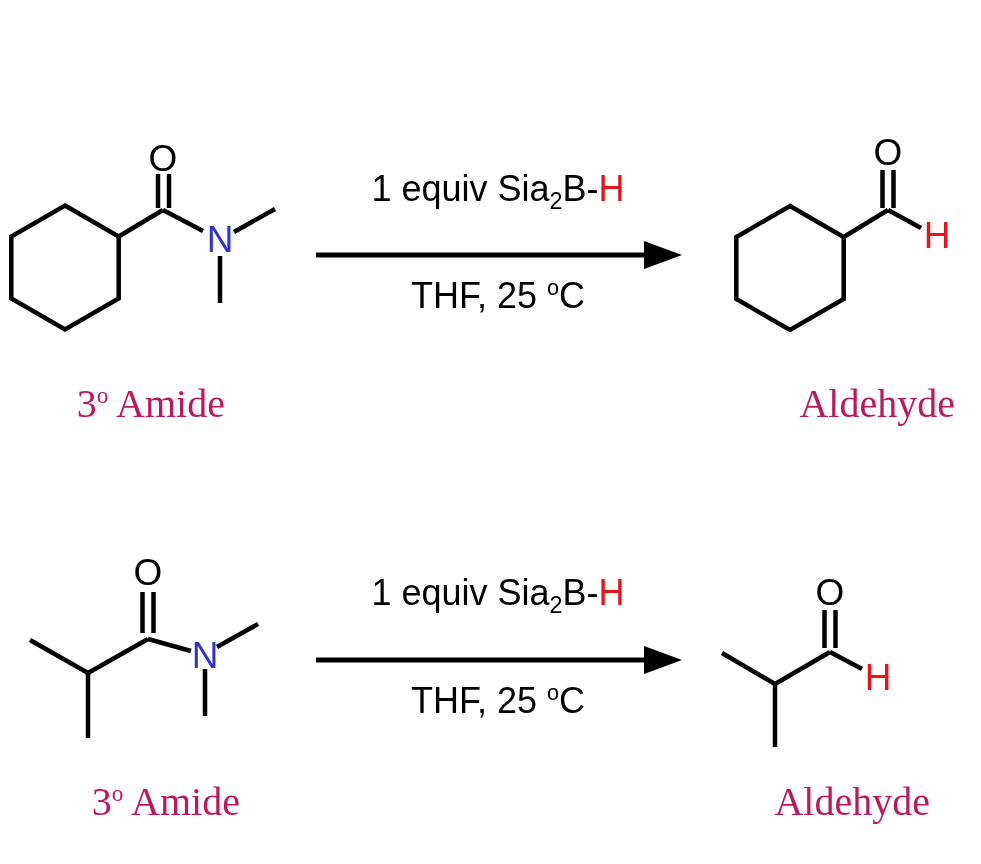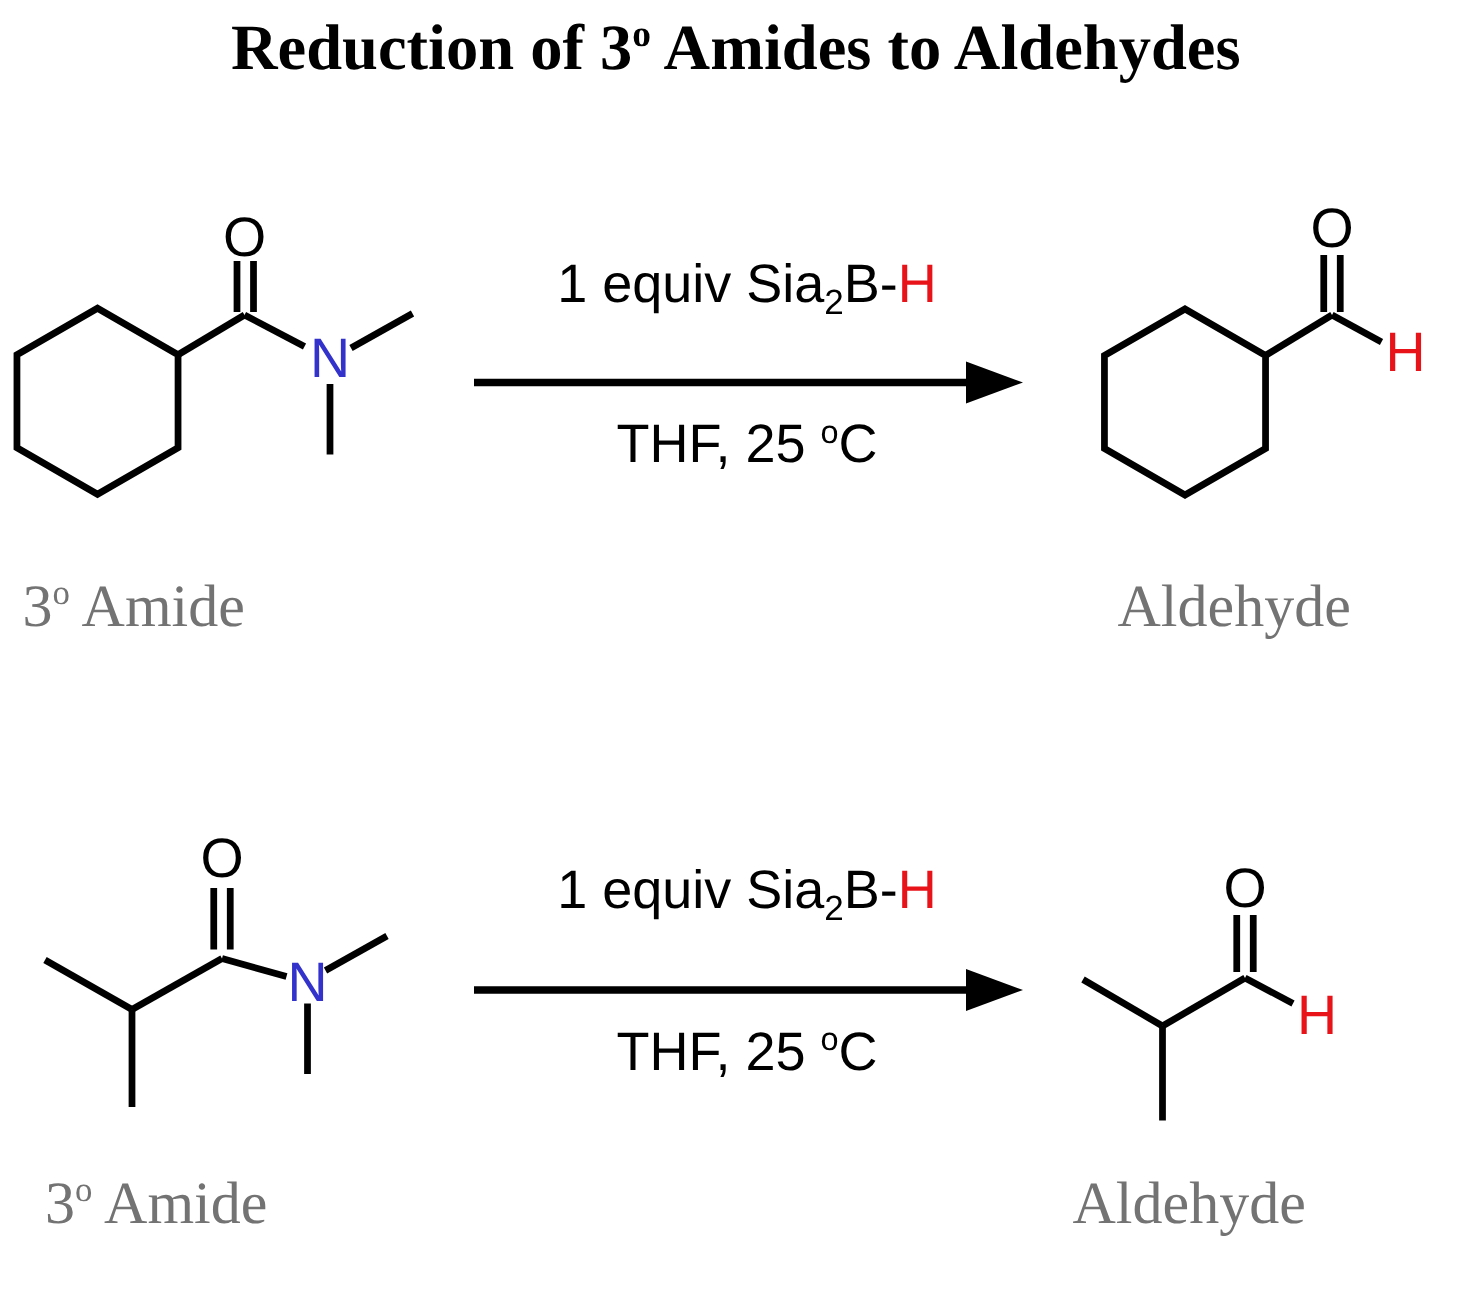--- a/index.html
+++ b/index.html
@@ -20,35 +20,34 @@
   .rxn-text {
     text-align:center; font-size:36px; color:#000;
     font-family:Liberation Sans, sans-serif;
     white-space:nowrap;
   }
   .rxn-text sub { font-size:65%; }
   .rxn-text sup { font-size:60%; }
   .red { color:#e81219; }
   .serif-label {
     font-family:"Liberation Serif", serif;
-    font-size:40px; color:#737373;
-    text-align:left; white-space:nowrap;
+    font-size:40px; color:#be185d;
+    text-align:right; white-space:nowrap;
   }
   .serif-label sup { font-size:58%; }
   svg text {
     font-family:"Liberation Sans", sans-serif;
     font-size:37px;
   }
 </style>
 </head>
 <body>
 
 <div class="canvas">
 
-  <div class="abs title"><span>Reduction of 3</span><sup>o</sup><span> Amides to Aldehydes</span></div>
 
   <svg class="abs" style="left:0;top:120px" width="310" height="250" viewBox="0 0 310 250">
     <g stroke="#000000" stroke-width="4.5" fill="none">
       <polygon points="65,85.5 118.7,116.5 118.7,178.5 65,209.5 11.3,178.5 11.3,116.5"></polygon>
       <line x1="118.7" y1="116.5" x2="163" y2="90"></line>
       <line x1="158" y1="88" x2="158" y2="54"></line>
       <line x1="169" y1="88" x2="169" y2="54"></line>
       <line x1="163" y1="90" x2="203" y2="111"></line>
       <line x1="234" y1="112" x2="275" y2="89"></line>
       <line x1="220" y1="136" x2="220" y2="183"></line>

